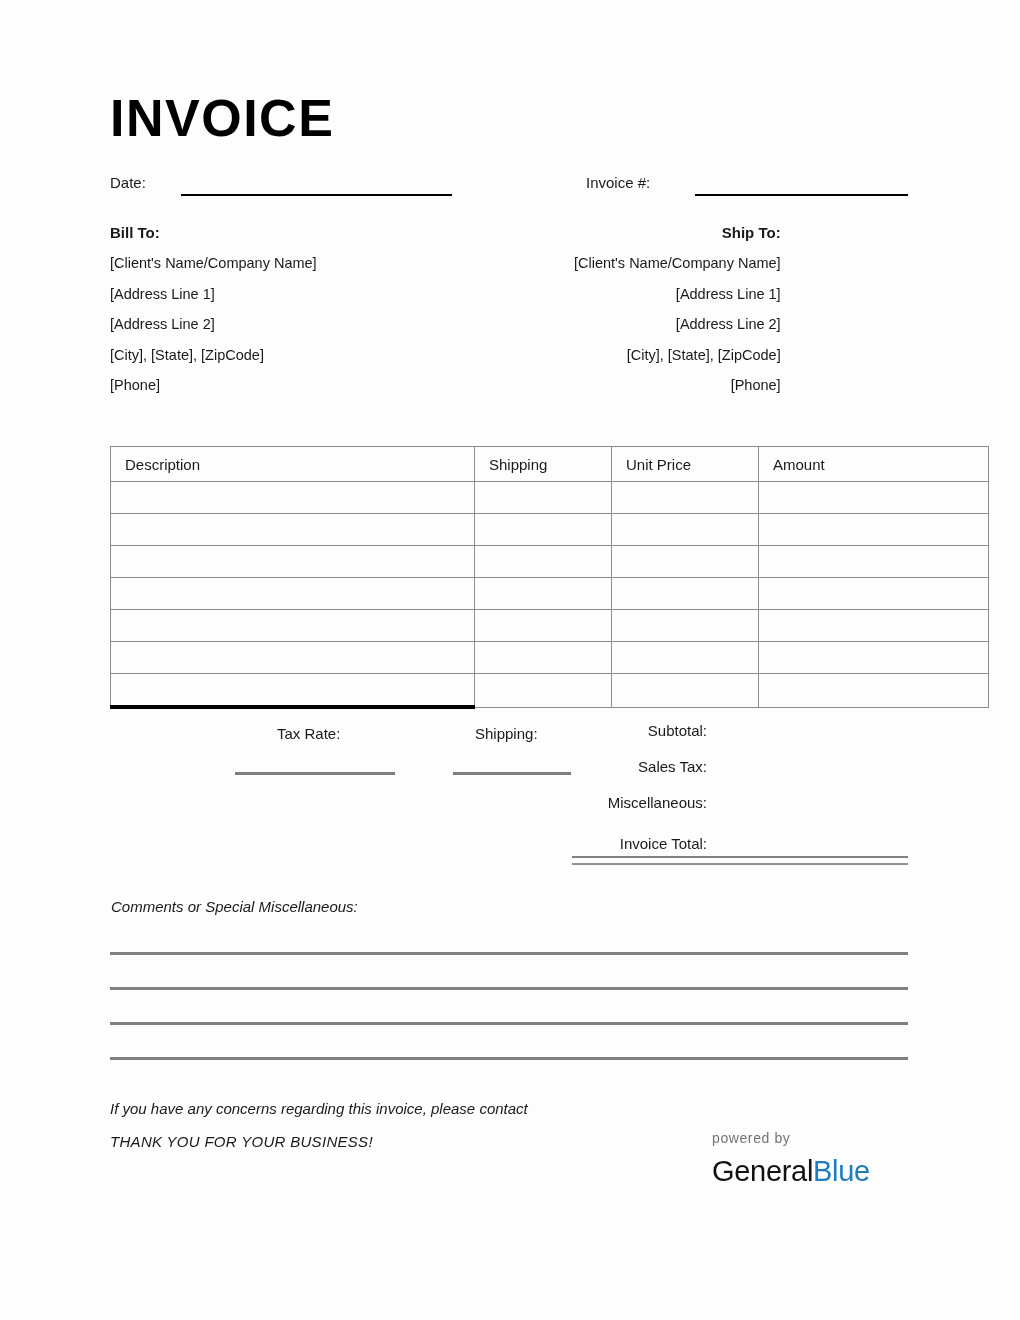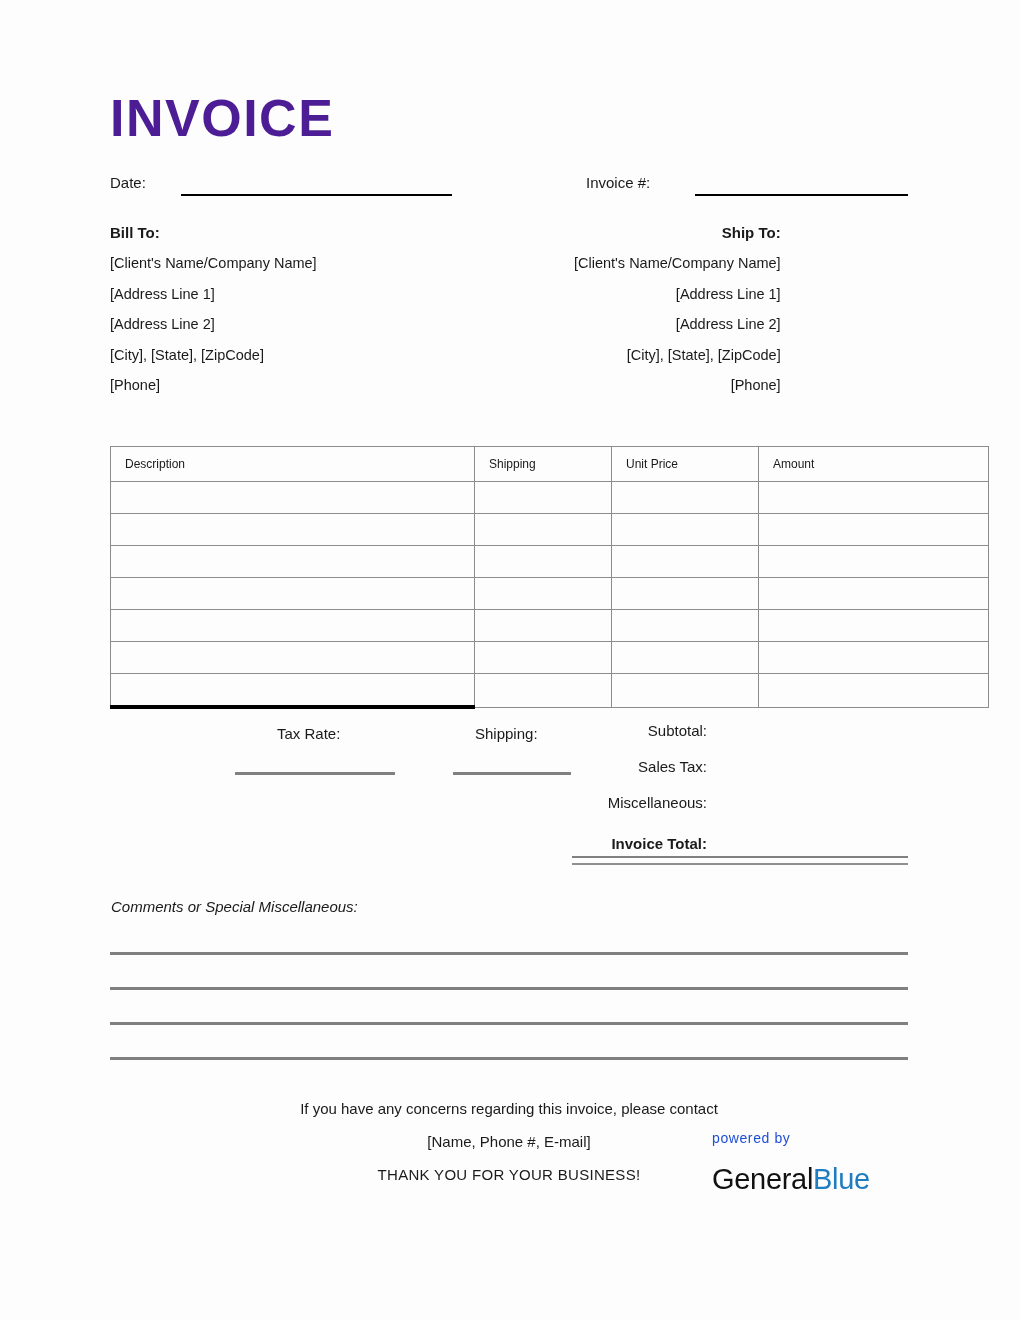--- a/index.html
+++ b/index.html
@@ -24,21 +24,21 @@
   }
 
   
   .invoice-title {
     position: absolute;
     left: 110px;
     top: 92px;
     font-size: 52px;
     font-weight: bold;
     letter-spacing: 1.5px;
-    color: #4c1d95;
+    color: #000000;
     line-height: 1;
   }
 
   
   .field-row { position: absolute; font-size: 15px; color: #1a1a1a; }
   .lbl-date     { left: 110px; top: 174px; }
   .lbl-invnum   { left: 586px; top: 174px; }
   .rule-black {
     position: absolute;
     height: 0;
@@ -68,21 +68,21 @@
     left: 110px;
     top: 446px;
     width: 798px;
     border-collapse: collapse;
     table-layout: fixed;
   }
   .items-table td, .items-table th {
     border: 1px solid #8c8c8c;
     height: 31px;
     padding: 0 5px 0 14px;
-    font-size: 12px;
+    font-size: 15px;
     font-weight: normal;
     text-align: left;
     vertical-align: middle;
   }
   .items-table thead th { height: 34px; }
   .col-desc { width: 344px; }
   .col-qty  { width: 117px; }
   .col-unit { width: 127px; }
   .col-amt  { width: 210px; }
   .items-table tbody tr:last-child td.cell-desc {
@@ -103,21 +103,21 @@
   .totals {
     position: absolute;
     left: 449px;
     top: 722px;
     width: 258px;
     text-align: right;
     font-size: 15px;
   }
   .totals .t-row { margin-bottom: 19px; }
   .totals .t-row.t-total {
-    font-weight: bold;
+    font-weight: normal;
     margin-top: 24px;
     margin-bottom: 7px;
   }
   .rule-double {
     position: absolute;
     left: 572px;
     top: 856px;
     width: 336px;
     height: 5px;
     border-top: 2px solid #808080;
@@ -143,41 +143,42 @@
   .cl2 { top: 987px; }
   .cl3 { top: 1022px; }
   .cl4 { top: 1057px; }
 
   
   .footer {
     position: absolute;
     left: 110px;
     top: 1101px;
     width: 798px;
-    text-align: center;
+    text-align: left;
+    font-style: italic;
     font-size: 15px;
     line-height: 1;
   }
   .footer .f-line { margin-bottom: 18px; }
   .footer .f-line:last-child { margin-bottom: 0; }
   .footer .f-thanks { letter-spacing: 0.3px; }
 
   
   .logo {
     position: absolute;
     left: 712px;
     top: 1131px;
     font-style: normal;
     line-height: 1;
   }
   .logo .powered {
     font-size: 14px;
-    color: #1d4ed8;
+    color: #737373;
     letter-spacing: 0.6px;
-    margin-bottom: 20px;
+    margin-bottom: 12px;
   }
   .logo .wordmark {
     font-size: 29px;
     letter-spacing: -0.3px;
   }
   .logo .w-general { color: #111111; }
   .logo .w-blue    { color: #1f7cc0; }
 </style>
 </head>
 <body>
@@ -280,21 +281,20 @@
   <div class="rule-double"></div>
 
   <div class="lbl-comments">Comments or Special Miscellaneous:</div>
   <div class="comment-line cl1"></div>
   <div class="comment-line cl2"></div>
   <div class="comment-line cl3"></div>
   <div class="comment-line cl4"></div>
 
   <div class="footer">
     <div class="f-line">If you have any concerns regarding this invoice, please contact</div>
-    <div class="f-line">[Name, Phone #, E-mail]</div>
     <div class="f-line f-thanks">THANK YOU FOR YOUR BUSINESS!</div>
   </div>
 
   <div class="logo">
     <div class="powered">powered by</div>
     <div class="wordmark"><span class="w-general">General</span><span class="w-blue">Blue</span></div>
   </div>
 
 </div>
 

